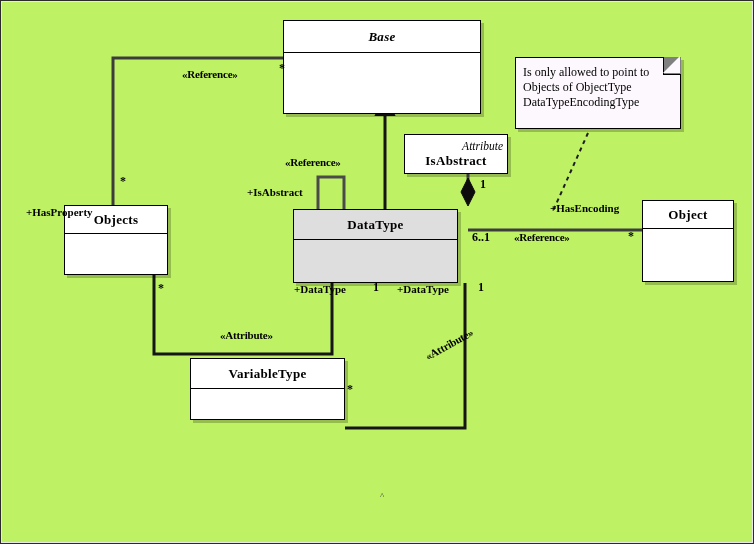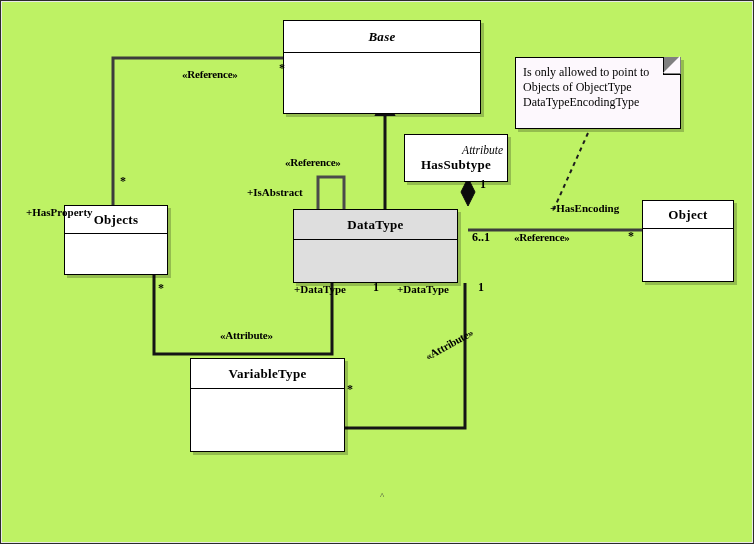--- a/index.html
+++ b/index.html
@@ -167,24 +167,24 @@
     <line x1="586" y1="131" x2="551" y2="209" stroke="#1d1d1d" stroke-width="2" stroke-dasharray="4 4"></line>
   </svg>
 
   <div class="uml-class" style="left:281px; top:18px; width:198px; height:94px;">
     <div class="cls-head" style="height:32px;">
       <div class="cls-name italic">Base</div>
     </div>
     <div class="cls-body"></div>
   </div>
 
-  <div class="uml-class" style="left:402px; top:132px; width:104px; height:48px;">
+  <div class="uml-class" style="left:402px; top:132px; width:104px; height:40px;">
     <div class="cls-head" style="height:100%; border-bottom:none; padding:1px 3px 2px 3px;">
       <div class="cls-stereo">Attribute</div>
-      <div class="cls-name">HasSubtype</div>
+      <div class="cls-name">IsAbstract</div>
     </div>
   </div>
 
   <div class="uml-class" style="left:62px; top:203px; width:104px; height:70px;">
     <div class="cls-head" style="height:28px;">
       <div class="cls-name">Objects</div>
     </div>
     <div class="cls-body"></div>
   </div>
 
@@ -195,21 +195,21 @@
     <div class="cls-body"></div>
   </div>
 
   <div class="uml-class" style="left:640px; top:198px; width:92px; height:82px;">
     <div class="cls-head" style="height:28px;">
       <div class="cls-name">Object</div>
     </div>
     <div class="cls-body"></div>
   </div>
 
-  <div class="uml-class" style="left:188px; top:356px; width:155px; height:94px;">
+  <div class="uml-class" style="left:188px; top:356px; width:155px; height:62px;">
     <div class="cls-head" style="height:30px;">
       <div class="cls-name">VariableType</div>
     </div>
     <div class="cls-body"></div>
   </div>
 
   <div class="uml-note" style="left:513px; top:55px; width:166px; height:72px;">
     <div class="note-fold"></div>
     <div class="note-line">Is only allowed to point to</div>
     <div class="note-line">Objects of ObjectType</div>

